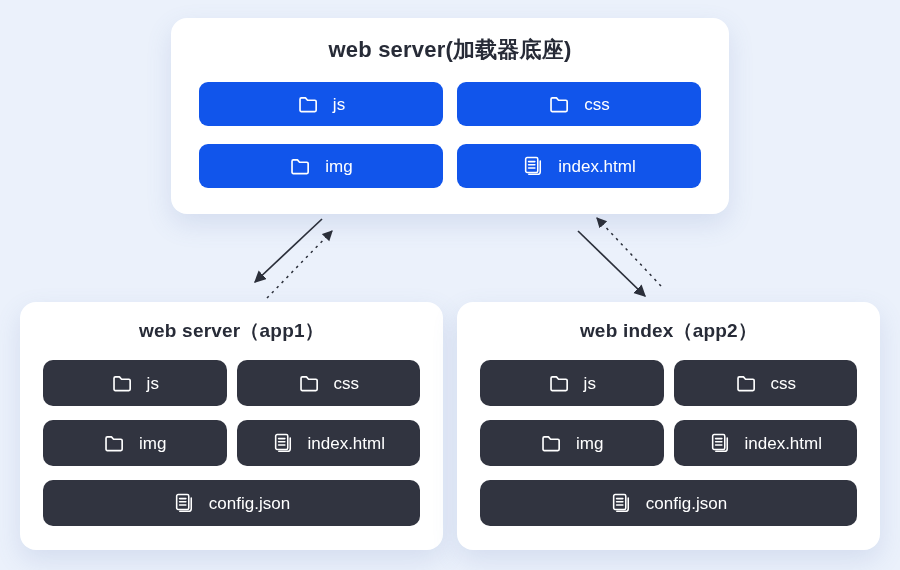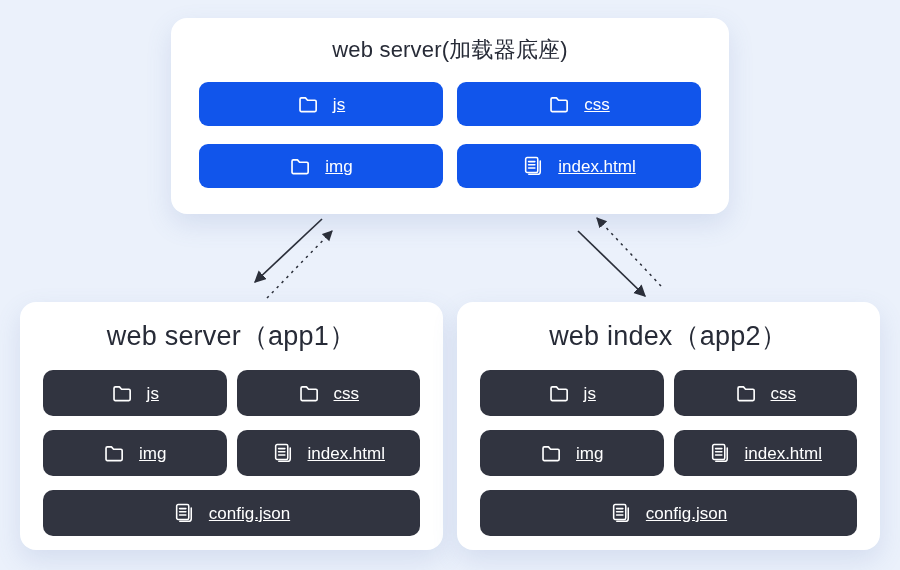--- a/index.html
+++ b/index.html
@@ -23,34 +23,34 @@
     background:#ffffff;
     border-radius:16px;
     box-shadow:0 10px 26px rgba(96,120,180,0.16);
   }
   .card-top{left:171px;top:18px;width:558px;height:196px;}
   .card-app{width:423px;top:302px;height:248px;}
   .card-app1{left:20px;}
   .card-app2{left:457px;}
   .card-title{
     text-align:center;
-    font-weight:normal;
+    font-weight:bold;
     color:var(--title);
     font-size:22px;
     margin:17px 0 17px;
     letter-spacing:0.2px;
   }
-  .card-app .card-title{font-size:27px;margin:16px 0 16px;}
+  .card-app .card-title{font-size:19px;margin:16px 0 16px;}
   .btn-grid{display:grid;grid-template-columns:1fr 1fr;}
   .top-grid{column-gap:14px;row-gap:18px;padding:0 28px;}
   .app-grid{column-gap:10px;row-gap:14px;padding:0 23px;}
   .node-btn{
     display:flex;align-items:center;justify-content:center;
     gap:14px;height:44px;border-radius:9px;
-    color:var(--btn-text);font-size:17px;text-decoration:underline;
+    color:var(--btn-text);font-size:17px;
   }
   .top-grid .node-btn{background:var(--blue);}
   .app-grid .node-btn{background:var(--dark);height:46px;border-radius:10px;}
   .btn-icon{display:flex;align-items:center;}
   .btn-icon svg{width:22px;height:22px;display:block;}
   .btn-label{line-height:1;}
   .arrows{position:absolute;inset:0;pointer-events:none;}
   .arrow-solid{stroke:var(--arrow);stroke-width:1.7;fill:none;}
   .arrow-dashed{stroke:var(--arrow);stroke-width:1.5;fill:none;stroke-dasharray:2.5 4.5;}
 </style>

